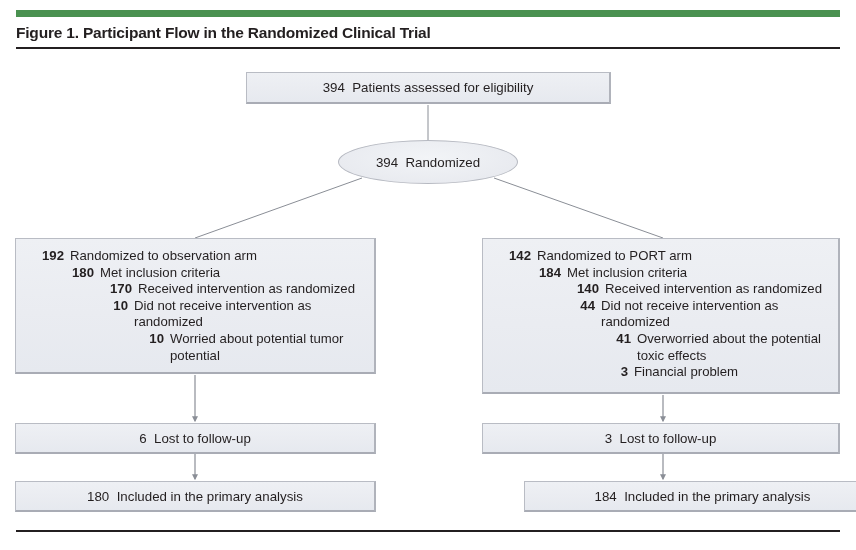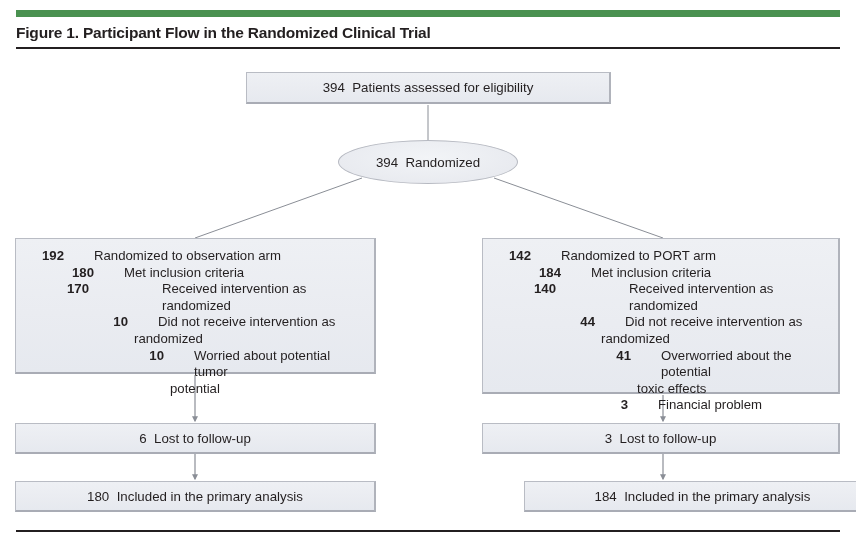--- a/index.html
+++ b/index.html
@@ -99,36 +99,35 @@
 
   
   .arm-box {
     padding: 9px 8px 8px 8px;
   }
   .arm-line {
     display: flex;
     font-size: 13.2px;
     line-height: 16.6px;
     align-items: flex-start;
-    gap: 24px;
   }
   .arm-line .num {
     flex: 0 0 auto;
     text-align: right;
     font-weight: bold;
     padding-right: 6px;
   }
   .arm-line .lbl {
     flex: 1 1 auto;
     font-weight: normal;
   }
   
   .lvl0 .num { width: 40px; }
   .lvl1 .num { width: 70px; }
-  .lvl2 .num { width: 108px; text-align: center; }
+  .lvl2 .num { width: 108px; }
   .lvl3 .num { width: 104px; }
   .lvl4 .num { width: 140px; }
   .lvl5 .num { width: 137px; }
   .cont-lvl3 { padding-left: 110px; }
   .cont-lvl4 { padding-left: 146px; }
 
   
   #connectors {
     position: absolute;
     left: 0;

